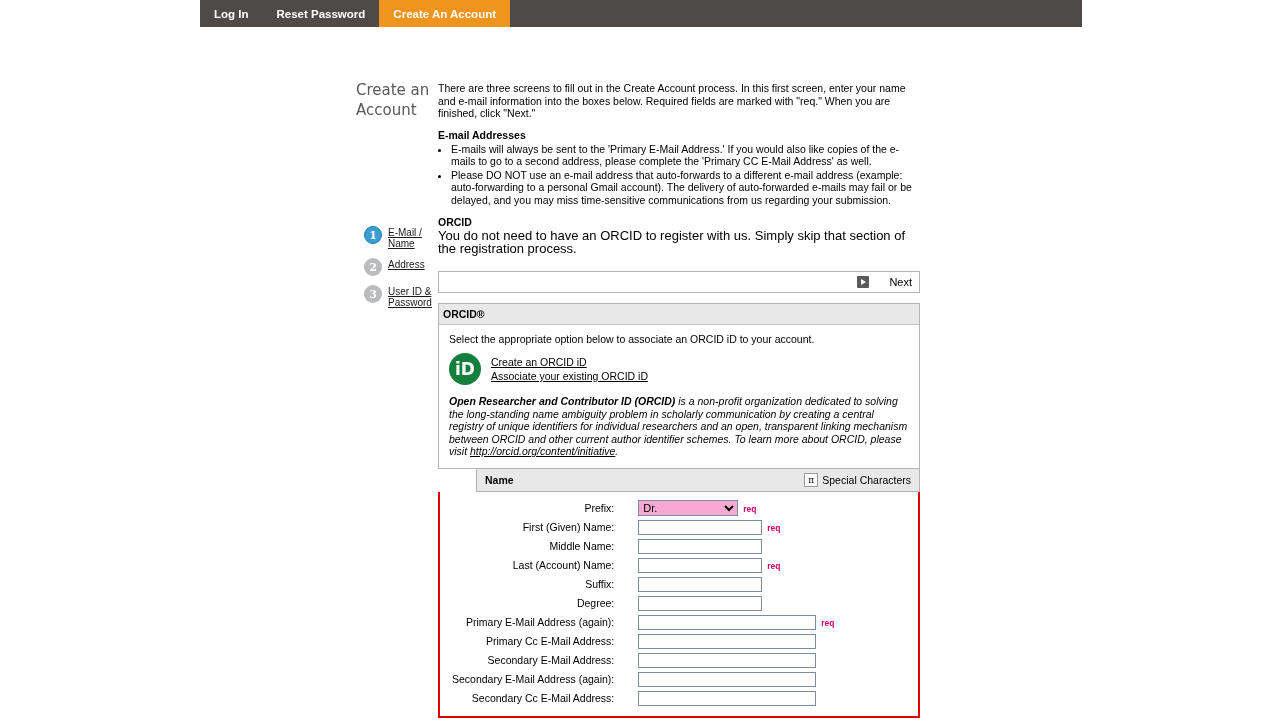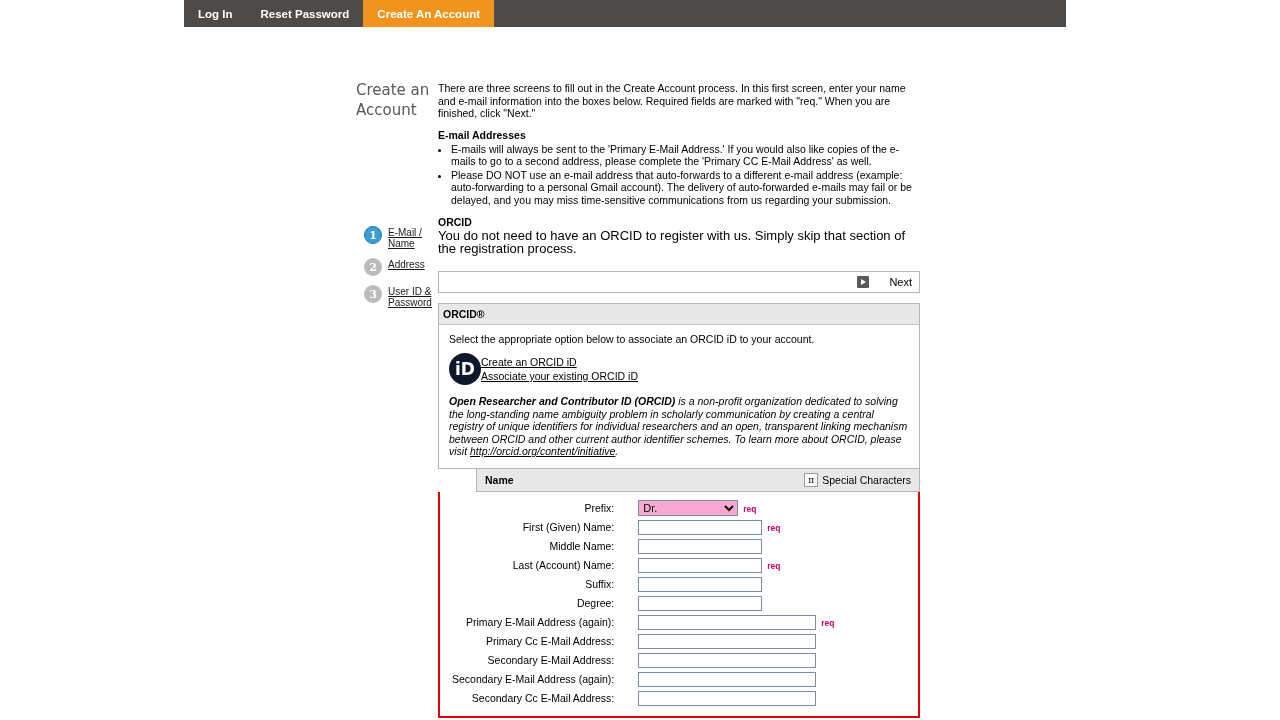--- a/index.html
+++ b/index.html
@@ -12,21 +12,21 @@
     background: #ffffff;
     font-family: "Liberation Sans", sans-serif;
     font-size: 11px;
     color: #000000;
     overflow: hidden;
     position: relative;
   }
   
   .topnav {
     position: absolute;
-    left: 184px;
+    left: 200px;
     top: 0;
     width: 882px;
     height: 27px;
     background: #4d4a47;
     display: flex;
     align-items: stretch;
   }
   .topnav .tab {
     display: flex;
     align-items: center;
@@ -189,27 +189,28 @@
   }
   .orcid-links-row {
     display: flex;
     align-items: center;
     margin-bottom: 10px;
   }
   .orcid-logo {
     width: 32px;
     height: 32px;
     border-radius: 50%;
-    background: #0f172a;
+    background: #15803d;
     color: #ffffff;
     font-weight: bold;
     font-size: 17px;
     display: flex;
     align-items: center;
     justify-content: center;
+    margin-right: 10px;
     font-family: "DejaVu Sans", sans-serif;
   }
   .orcid-links a {
     display: block;
     font-size: 10.5px;
     color: #000;
     text-decoration: underline;
     line-height: 14px;
     cursor: pointer;
   }

